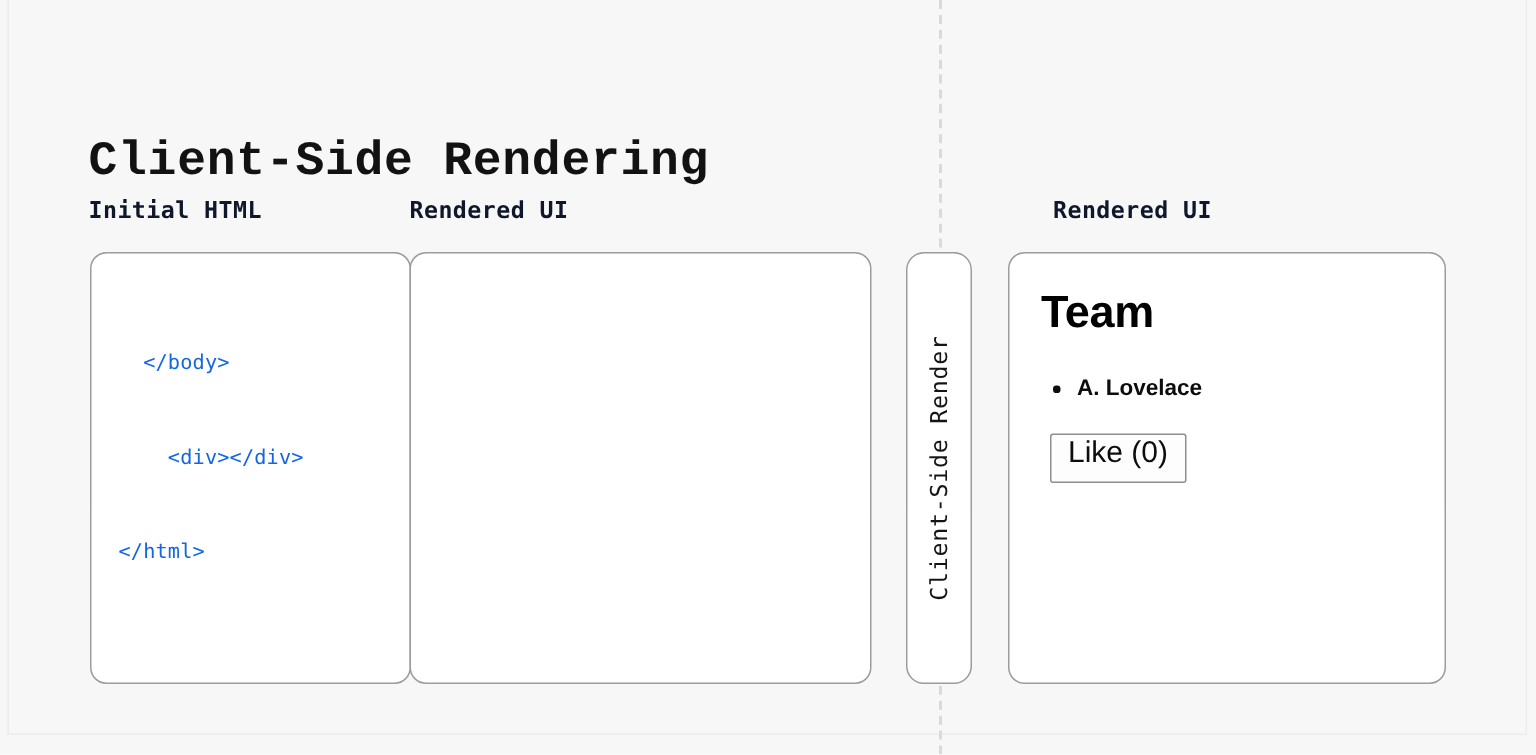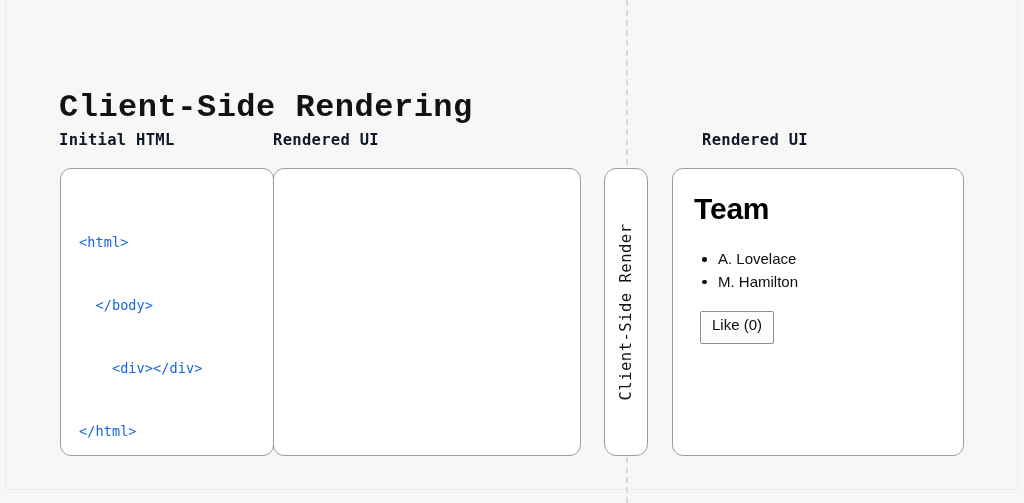--- a/index.html
+++ b/index.html
@@ -141,37 +141,38 @@
     padding: 0;
     font-family: "Liberation Sans", sans-serif;
     font-size: 15px;
     color: #0d0d0d;
   }
   .card-list li {
     position: relative;
     padding-left: 18px;
     line-height: 21.5px;
     margin-bottom: 1px;
+    font-weight: bold;
   }
   .card-list li::before {
     content: "";
     position: absolute;
     left: 2px;
     top: 9px;
     width: 4.5px;
     height: 4.5px;
     border-radius: 50%;
     background: #0d0d0d;
   }
   .like-button {
     margin-top: 18px;
     margin-left: 6px;
     display: inline-block;
     font-family: "Liberation Sans", sans-serif;
-    font-size: 15px;
+    font-size: 20px;
     color: #0d0d0d;
     background: #fdfdfd;
     border: 1.2px solid #8e8e8e;
     border-radius: 2px;
     padding: 4px 11px 10px 11px;
     line-height: 17px;
     cursor: pointer;
   }
 </style>
 </head>
@@ -188,32 +189,30 @@
   <div class="col-label" id="label-initial-html">Initial HTML</div>
   <div class="col-label" id="label-initial-ui">Rendered UI</div>
   <div class="col-label" id="label-rendered-ui">Rendered UI</div>
 
   <div class="panel" id="panel-initial-html"></div>
   <div class="panel" id="panel-initial-ui"></div>
   <div class="panel" id="panel-transition"></div>
   <div class="panel" id="panel-rendered-ui"></div>
 
   <div class="code-block">
-    <div class="code-line">&lt;html&gt;</div>
     <div class="code-line">  &lt;/body&gt;</div>
     <div class="code-line">    &lt;div&gt;&lt;/div&gt;</div>
     <div class="code-line">&lt;/html&gt;</div>
   </div>
 
   <div class="vertical-label">
     <span>Client-Side Render</span>
   </div>
 
   <div class="card-inner">
     <h1 class="card-title">Team</h1>
     <ul class="card-list">
       <li>A. Lovelace</li>
-      <li>M. Hamilton</li>
     </ul>
     <button class="like-button">Like (0)</button>
   </div>
 
 </div>
 
 </body></html>

